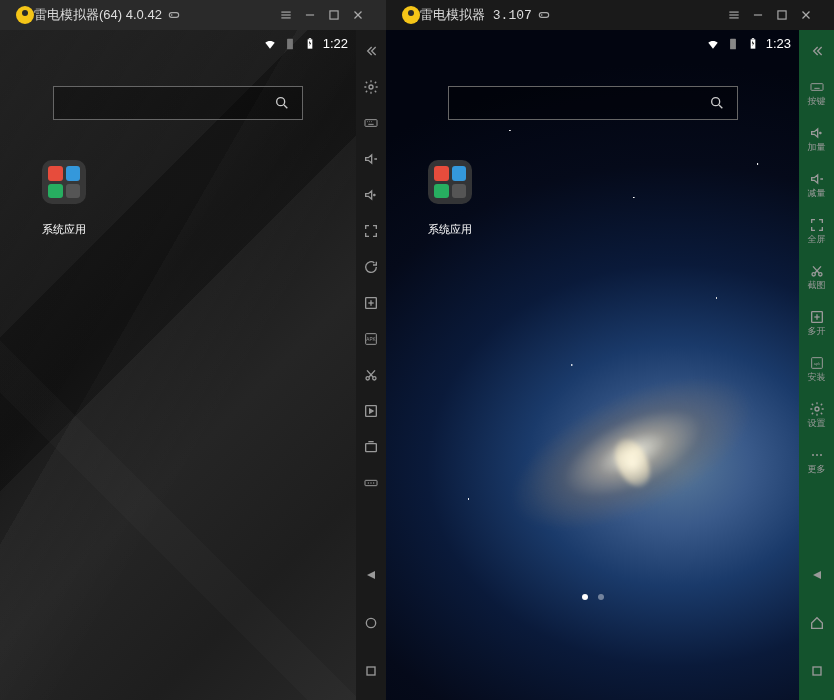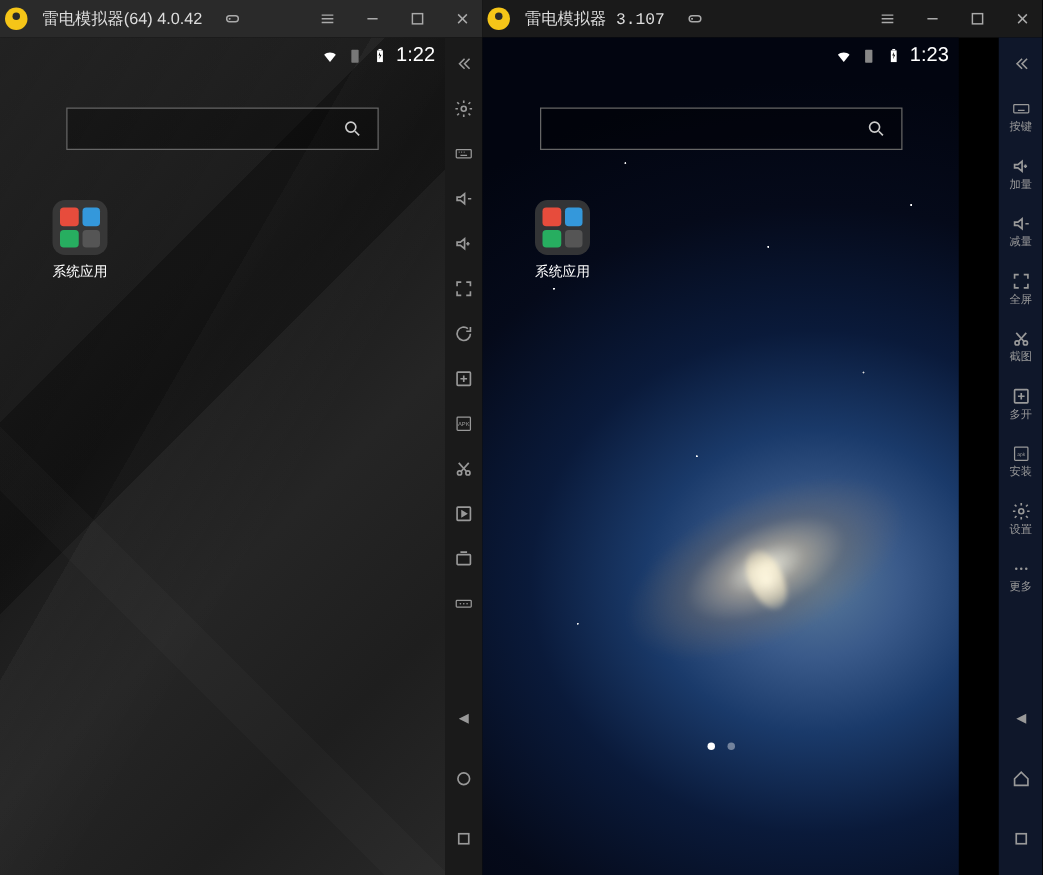--- a/index.html
+++ b/index.html
@@ -2,21 +2,21 @@
 <html><head>
 <meta charset="utf-8">
 <style>
 * { margin: 0; padding: 0; box-sizing: border-box; }
 body { font-family: "Microsoft YaHei", sans-serif; background: #000; width: 834px; height: 700px; overflow: hidden; display: flex; }
 .emulator { position: relative; display: flex; flex-direction: column; }
 .emu-left { width: 386px; height: 700px; }
 .emu-right { width: 448px; height: 700px; }
 
 
-.titlebar { height: 30px; background: #2a2a2a; display: flex; align-items: center; padding: 0 4px; gap: 12px; }
+.titlebar { height: 30px; background: #2a2a2a; display: flex; align-items: center; padding: 0 16px; gap: 0; }
 .emu-right .titlebar { background: #1a1a1a; font-family: Liberation Mono, monospace; }
 .logo { width: 18px; height: 18px; background: #f5c518; border-radius: 50%; position: relative; }
 .logo::after { content: ''; position: absolute; top: 4px; left: 6px; width: 6px; height: 6px; background: #2a2a2a; border-radius: 50%; }
 .title { color: #ddd; font-size: 13px; }
 .spacer { flex: 1; }
 .win-btn { width: 24px; height: 24px; display: flex; align-items: center; justify-content: center; color: #aaa; cursor: pointer; }
 .win-btn svg { width: 14px; height: 14px; }
 
 
 .screen-wrap { position: relative; flex: 1; display: flex; }
@@ -34,47 +34,47 @@
   radial-gradient(circle at 60% 25%, #fff 0.5px, transparent 1px),
   radial-gradient(circle at 80% 40%, #ddd 0.5px, transparent 1px),
   radial-gradient(circle at 45% 50%, #fff 0.5px, transparent 1px),
   radial-gradient(circle at 20% 70%, #eee 0.5px, transparent 1px),
   radial-gradient(circle at 90% 20%, #fff 0.5px, transparent 1px);
 }
 .galaxy { position: absolute; left: 10%; top: 45%; width: 90%; height: 50%; background: radial-gradient(ellipse 50% 25% at 60% 40%, rgba(255,250,230,0.9) 0%, rgba(200,180,150,0.6) 20%, rgba(120,110,100,0.4) 40%, transparent 70%); transform: rotate(-25deg); border-radius: 50%; filter: blur(2px); }
 .galaxy::after { content: ''; position: absolute; left: 55%; top: 35%; width: 8%; height: 15%; background: radial-gradient(circle, #fff8e0 0%, rgba(255,240,200,0.5) 60%, transparent 100%); border-radius: 50%; }
 
 
-.statusbar { position: absolute; top: 6px; right: 8px; display: flex; align-items: center; gap: 6px; color: #fff; font-size: 16px; z-index: 5; }
+.statusbar { position: absolute; top: 6px; right: 8px; display: flex; align-items: center; gap: 6px; color: #fff; font-size: 13px; z-index: 5; }
 .stat-ico { width: 14px; height: 14px; }
 
 
 .searchbar { position: absolute; top: 56px; left: 50%; transform: translateX(-50%); width: 250px; height: 34px; border: 1px solid #666; background: rgba(0,0,0,0.3); display: flex; align-items: center; z-index: 5; }
 .emu-right .searchbar { width: 290px; }
 .search-input { flex: 1; }
 .search-icon { width: 40px; display: flex; align-items: center; justify-content: center; color: #ccc; }
 
 
 .app-folder { position: absolute; top: 130px; left: 36px; width: 56px; display: flex; flex-direction: column; align-items: center; gap: 6px; z-index: 5; }
 .folder-icon { width: 44px; height: 44px; background: rgba(60,60,60,0.85); border-radius: 10px; display: grid; grid-template-columns: 1fr 1fr; grid-template-rows: 1fr 1fr; gap: 3px; padding: 6px; }
 .mini-app { border-radius: 3px; }
 .mini-app:nth-child(1) { background: #e74c3c; }
 .mini-app:nth-child(2) { background: #3498db; }
 .mini-app:nth-child(3) { background: #27ae60; }
 .mini-app:nth-child(4) { background: #555; }
-.folder-label { color: #fff; font-size: 11px; text-align: left; }
+.folder-label { color: #fff; font-size: 11px; text-align: left; margin-top: 12px; }
 
 
 .page-dots { position: absolute; bottom: 100px; left: 50%; transform: translateX(-50%); display: flex; gap: 10px; z-index: 5; }
 .dot { width: 6px; height: 6px; border-radius: 50%; background: rgba(255,255,255,0.4); }
 .dot.active { background: #fff; }
 
 
 .sidebar { width: 30px; background: #1a1a1a; display: flex; flex-direction: column; align-items: center; gap: 2px; padding-top: 4px; }
-.sidebar.right { width: 35px; background: #0f172a; margin-left: 32px; }
+.sidebar.right { width: 35px; background: #14532d; }
 .side-btn { width: 28px; height: 34px; display: flex; flex-direction: column; align-items: center; justify-content: center; color: #999; cursor: pointer; gap: 2px; }
 .side-btn svg { width: 16px; height: 16px; }
 .side-label { font-size: 9px; color: #999; line-height: 1; }
 .side-btn-tall { height: 44px; }
 
 
 .sidebar .nav-group { margin-top: auto; display: flex; flex-direction: column; gap: 14px; padding-bottom: 12px; }
 </style>
 </head>
 <body>

